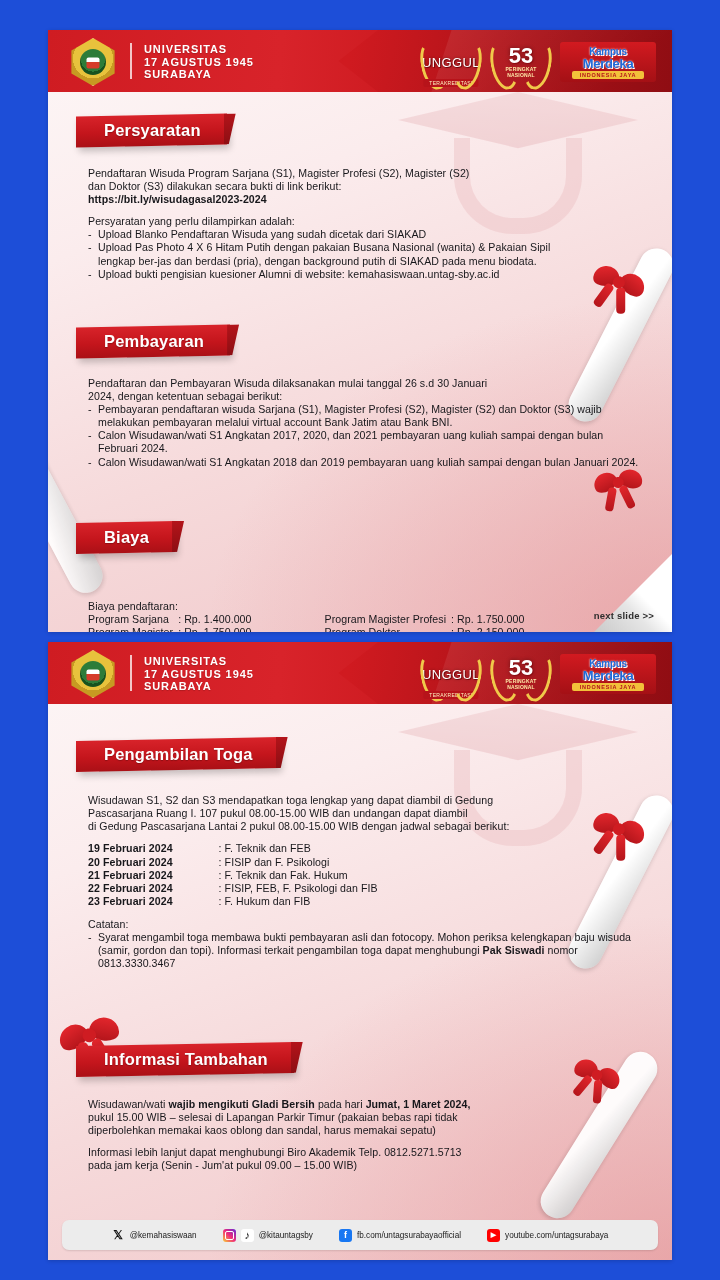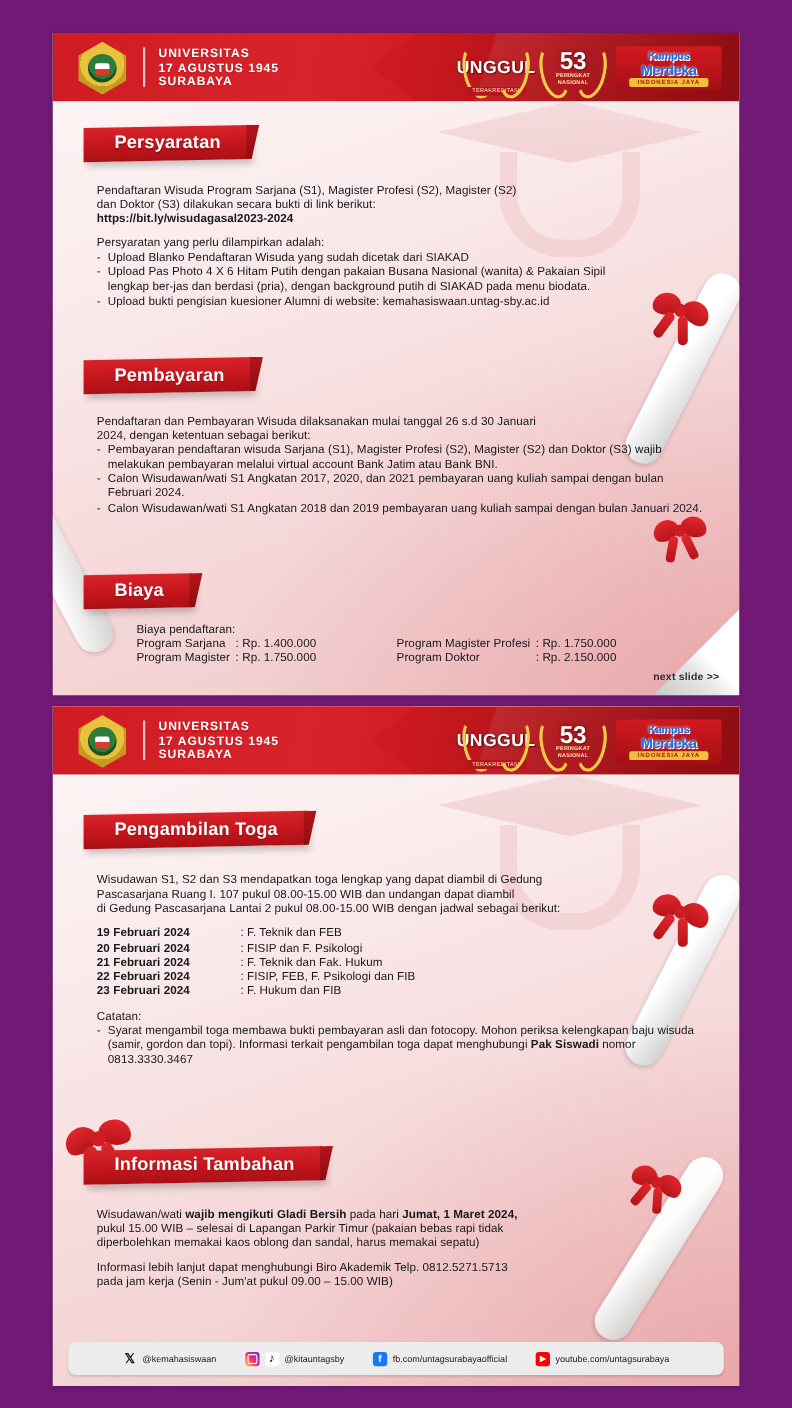--- a/index.html
+++ b/index.html
@@ -1,21 +1,21 @@
 <!DOCTYPE html>
 <html><head>
 <meta charset="utf-8">
 <style>
   * { margin:0; padding:0; box-sizing:border-box; }
   html,body{
     width:720px; height:1280px; background:#ffffff;
     font-family:"Liberation Sans", sans-serif;
     overflow:hidden;
   }
-  .page{ position:relative; width:720px; height:1280px; background:#701a75; }
+  .page{ position:relative; width:720px; height:1280px; background:#1d4ed8; }
 
   
   .slide{
     position:absolute; left:48px; width:624px;
     overflow:hidden; background:#fff;
     box-shadow:0 1px 4px rgba(0,0,0,.18);
   }
   #slide1{ top:30px; height:602px; }
   #slide2{ top:642px; height:618px; }
 
@@ -76,21 +76,21 @@
   
   .badges{ position:absolute; right:16px; top:6px; height:52px; display:flex; align-items:center; gap:8px; }
   .wreath{ position:relative; width:62px; height:50px; display:flex; align-items:center; justify-content:center; }
   .wreath::before,.wreath::after{
     content:""; position:absolute; top:3px; width:20px; height:44px;
     border:3px solid #f0c94a; border-radius:50%/50%;
   }
   .wreath::before{ left:1px; border-right-color:transparent; border-top-color:transparent; transform:rotate(-12deg); }
   .wreath::after{ right:1px; border-left-color:transparent; border-top-color:transparent; transform:rotate(12deg); }
   .ung-txt{
-    font-weight:bold; font-size:16px; color:#fff; letter-spacing:.4px;
+    font-weight:normal; font-size:13px; color:#fff; letter-spacing:.4px;
     text-shadow:0 0 3px rgba(0,0,0,.45), 1px 1px 0 #7e0c10;
   }
   .ung-sub{
     position:absolute; bottom:0; left:50%; transform:translateX(-50%);
     font-size:5px; color:#fff2c0; background:#b7131a; padding:1px 6px; border-radius:2px;
     white-space:nowrap; letter-spacing:.3px;
   }
   .rank-num{ font-family:"Liberation Sans",sans-serif; font-weight:bold; font-size:22px; color:#fff;
     text-shadow:1px 1px 0 #8c0d12, 0 0 4px rgba(0,0,0,.4); line-height:20px; }
   .rank-sub{ font-size:5px; color:#ffe9a8; text-align:center; line-height:6px; font-weight:bold; letter-spacing:.2px;}
@@ -311,21 +311,21 @@
         <li>Pembayaran pendaftaran wisuda Sarjana (S1), Magister Profesi (S2), Magister (S2) dan Doktor (S3) wajib melakukan pembayaran melalui virtual account Bank Jatim atau Bank BNI.</li>
         <li>Calon Wisudawan/wati S1 Angkatan 2017, 2020, dan 2021 pembayaran uang kuliah sampai dengan bulan Februari 2024.</li>
         <li>Calon Wisudawan/wati S1 Angkatan 2018 dan 2019 pembayaran uang kuliah sampai dengan bulan Januari 2024.</li>
       </ul>
     </div>
 
     <div class="ribbon" style="left:28px; top:492px;">
       <span>Biaya</span>
     </div>
 
-    <div class="body" style="left:40px; top:536px; width:540px;margin-left:36px;">
+    <div class="body" style="left:40px; top:570px; width:540px;">
       <p>Biaya pendaftaran:</p>
       <div class="fee">
         <div class="fee-col c1">
           <div class="fee-row">
             <div>Program Sarjana</div>
             <div>: Rp. 1.400.000</div>
           </div>
           <div class="fee-row">
             <div>Program Magister</div>
             <div>: Rp. 1.750.000</div>

